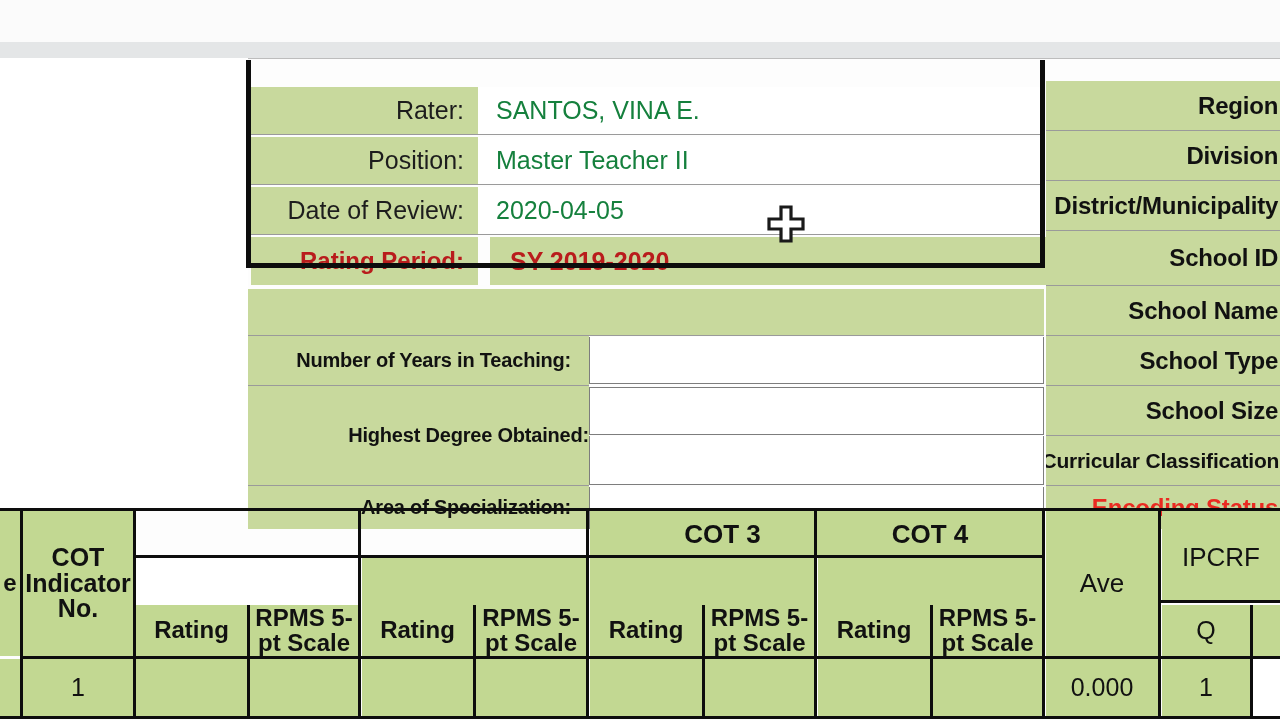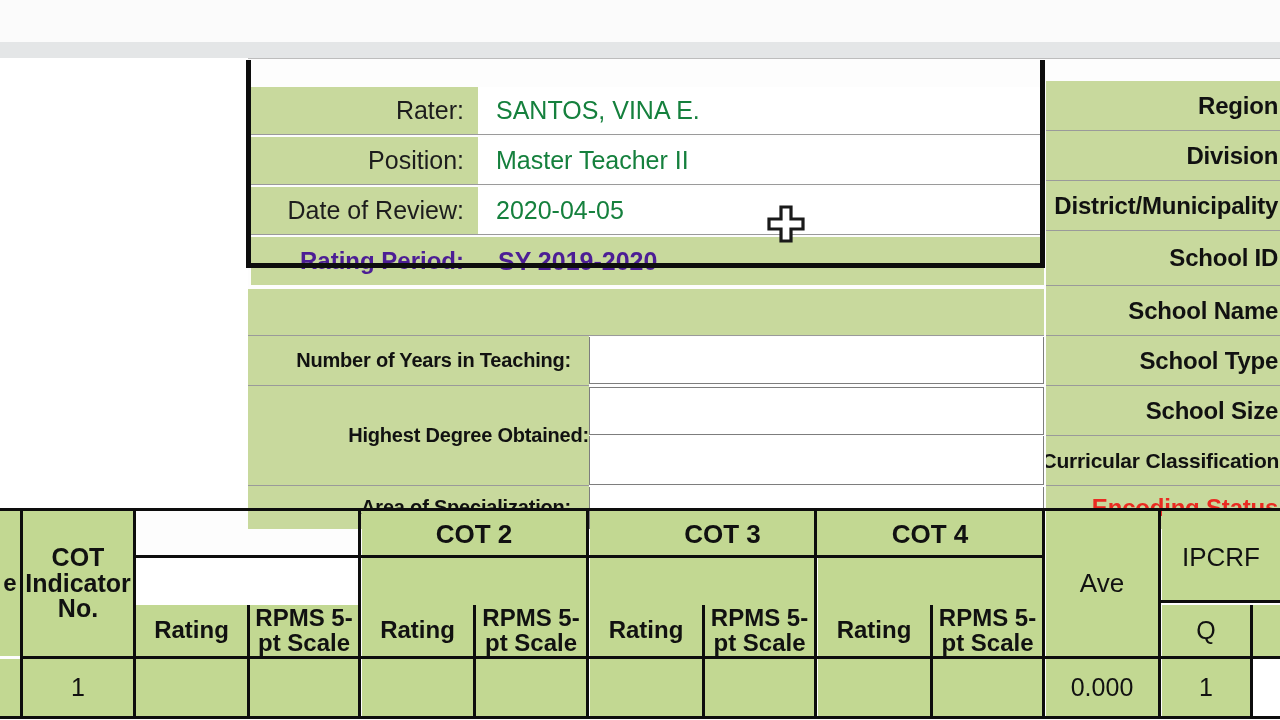--- a/index.html
+++ b/index.html
@@ -23,21 +23,21 @@
   .green{background:#c8d99d;}
   .white{background:#ffffff;}
   .thinline{border-bottom:1px solid #9a9a9a;}
   .r{justify-content:flex-end;}
   .l{justify-content:flex-start;}
 
   
   .lbl-reg{font-size:25px;color:#1d1d1d;font-weight:400;}
   .lbl-bold{font-size:20px;color:#111;font-weight:bold;letter-spacing:-0.2px;}
   .val-reg{font-size:25px;color:#15803d;font-weight:400;}
-  .val-bold{font-size:25px;color:#4c1d95;font-weight:bold;}
+  .val-bold{font-size:25px;color:#b91c1c;font-weight:bold;}
   .red-bold{font-size:24px;color:#ea2a22;font-weight:bold;letter-spacing:-0.2px;}
 
   
   .leftcol{position:absolute;left:0;width:248px;background:#fff;border-bottom:1px solid #a6a6a6;}
 
   
   .vthick{position:absolute;background:#0d0d0d;}
   .hthick{position:absolute;background:#0d0d0d;}
 
   
@@ -72,21 +72,21 @@
   <div class="leftcol" style="top:465px;height:43px;"></div>
 
   <div class="cell green r lbl-reg thinline" style="left:251px;top:66px;width:227px;height:48px;padding-right:14px;">Rater:</div>
   <div class="cell green r lbl-reg thinline" style="left:251px;top:116px;width:227px;height:48px;padding-right:14px;">Position:</div>
   <div class="cell green r lbl-reg thinline" style="left:251px;top:166px;width:227px;height:48px;padding-right:14px;">Date of Review:</div>
   <div class="cell green r val-bold" style="left:251px;top:216px;width:227px;height:48px;padding-right:14px;font-size:24px;">Rating Period:</div>
 
   <div class="cell white l val-reg thinline" style="left:478px;top:66px;width:566px;height:48px;padding-left:18px;">SANTOS, VINA E.</div>
   <div class="cell white l val-reg thinline" style="left:478px;top:116px;width:566px;height:48px;padding-left:18px;">Master Teacher II</div>
   <div class="cell white l val-reg thinline" style="left:478px;top:166px;width:566px;height:48px;padding-left:18px;">2020-04-05</div>
-  <div class="cell green l val-bold" style="left:478px;top:216px;width:566px;height:48px;padding-left:20px;">SY 2019-2020</div>
+  <div class="cell green l val-bold" style="left:490px;top:216px;width:566px;height:48px;padding-left:20px;">SY 2019-2020</div>
 
   <div class="vthick" style="left:246px;top:60px;width:5px;height:208px;"></div>
   <div class="hthick" style="left:246px;top:263px;width:798px;height:5px;"></div>
   <div class="vthick" style="left:1040px;top:60px;width:5px;height:208px;"></div>
 
   <div class="cell green thinline" style="left:248px;top:268px;width:796px;height:47px;"></div>
 
   <div class="cell green r lbl-bold thinline" style="left:248px;top:315px;width:341px;height:50px;padding-right:18px;">Number of Years in Teaching:</div>
   <div class="cell white l val-reg" style="left:589px;top:316px;width:455px;height:47px;padding-left:14px;border:1px solid #7d7d7d;border-top:none;"></div>
 
@@ -117,21 +117,20 @@
     <div class="tcell wrap" style="left:23px;top:3px;width:110px;height:145px;font-weight:bold;font-size:25px;">COT Indicator No.</div>
     <div class="tcell" style="left:23px;top:151px;width:110px;height:57px;font-size:25px;">1</div>
 
     <div class="tcell w" style="left:140px;top:553px;width:0;height:0;"></div>
     <div class="tcell w" style="left:140px;top:50px;width:215px;height:47px;"></div>
     <div class="tcell" style="left:136px;top:97px;width:111px;height:51px;font-weight:bold;">Rating</div>
     <div class="tcell wrap" style="left:250px;top:97px;width:108px;height:51px;font-weight:bold;">RPMS 5-pt Scale</div>
     <div class="tcell" style="left:136px;top:151px;width:111px;height:57px;"></div>
     <div class="tcell" style="left:250px;top:151px;width:108px;height:57px;"></div>
 
-    <div class="tcell" style="left:362px;top:3px;width:224px;height:47px;font-weight:bold;font-size:26px;">COT 2</div>
     <div class="tcell" style="left:362px;top:50px;width:224px;height:47px;"></div>
     <div class="tcell" style="left:362px;top:97px;width:111px;height:51px;font-weight:bold;">Rating</div>
     <div class="tcell wrap" style="left:476px;top:97px;width:110px;height:51px;font-weight:bold;">RPMS 5-pt Scale</div>
     <div class="tcell" style="left:362px;top:151px;width:111px;height:57px;"></div>
     <div class="tcell" style="left:476px;top:151px;width:110px;height:57px;"></div>
 
     <div class="tcell" style="left:590px;top:3px;width:265px;height:47px;font-weight:bold;font-size:26px;">COT 3</div>
     <div class="tcell" style="left:590px;top:50px;width:224px;height:47px;"></div>
     <div class="tcell" style="left:590px;top:97px;width:112px;height:51px;font-weight:bold;">Rating</div>
     <div class="tcell wrap" style="left:705px;top:97px;width:109px;height:51px;font-weight:bold;">RPMS 5-pt Scale</div>

